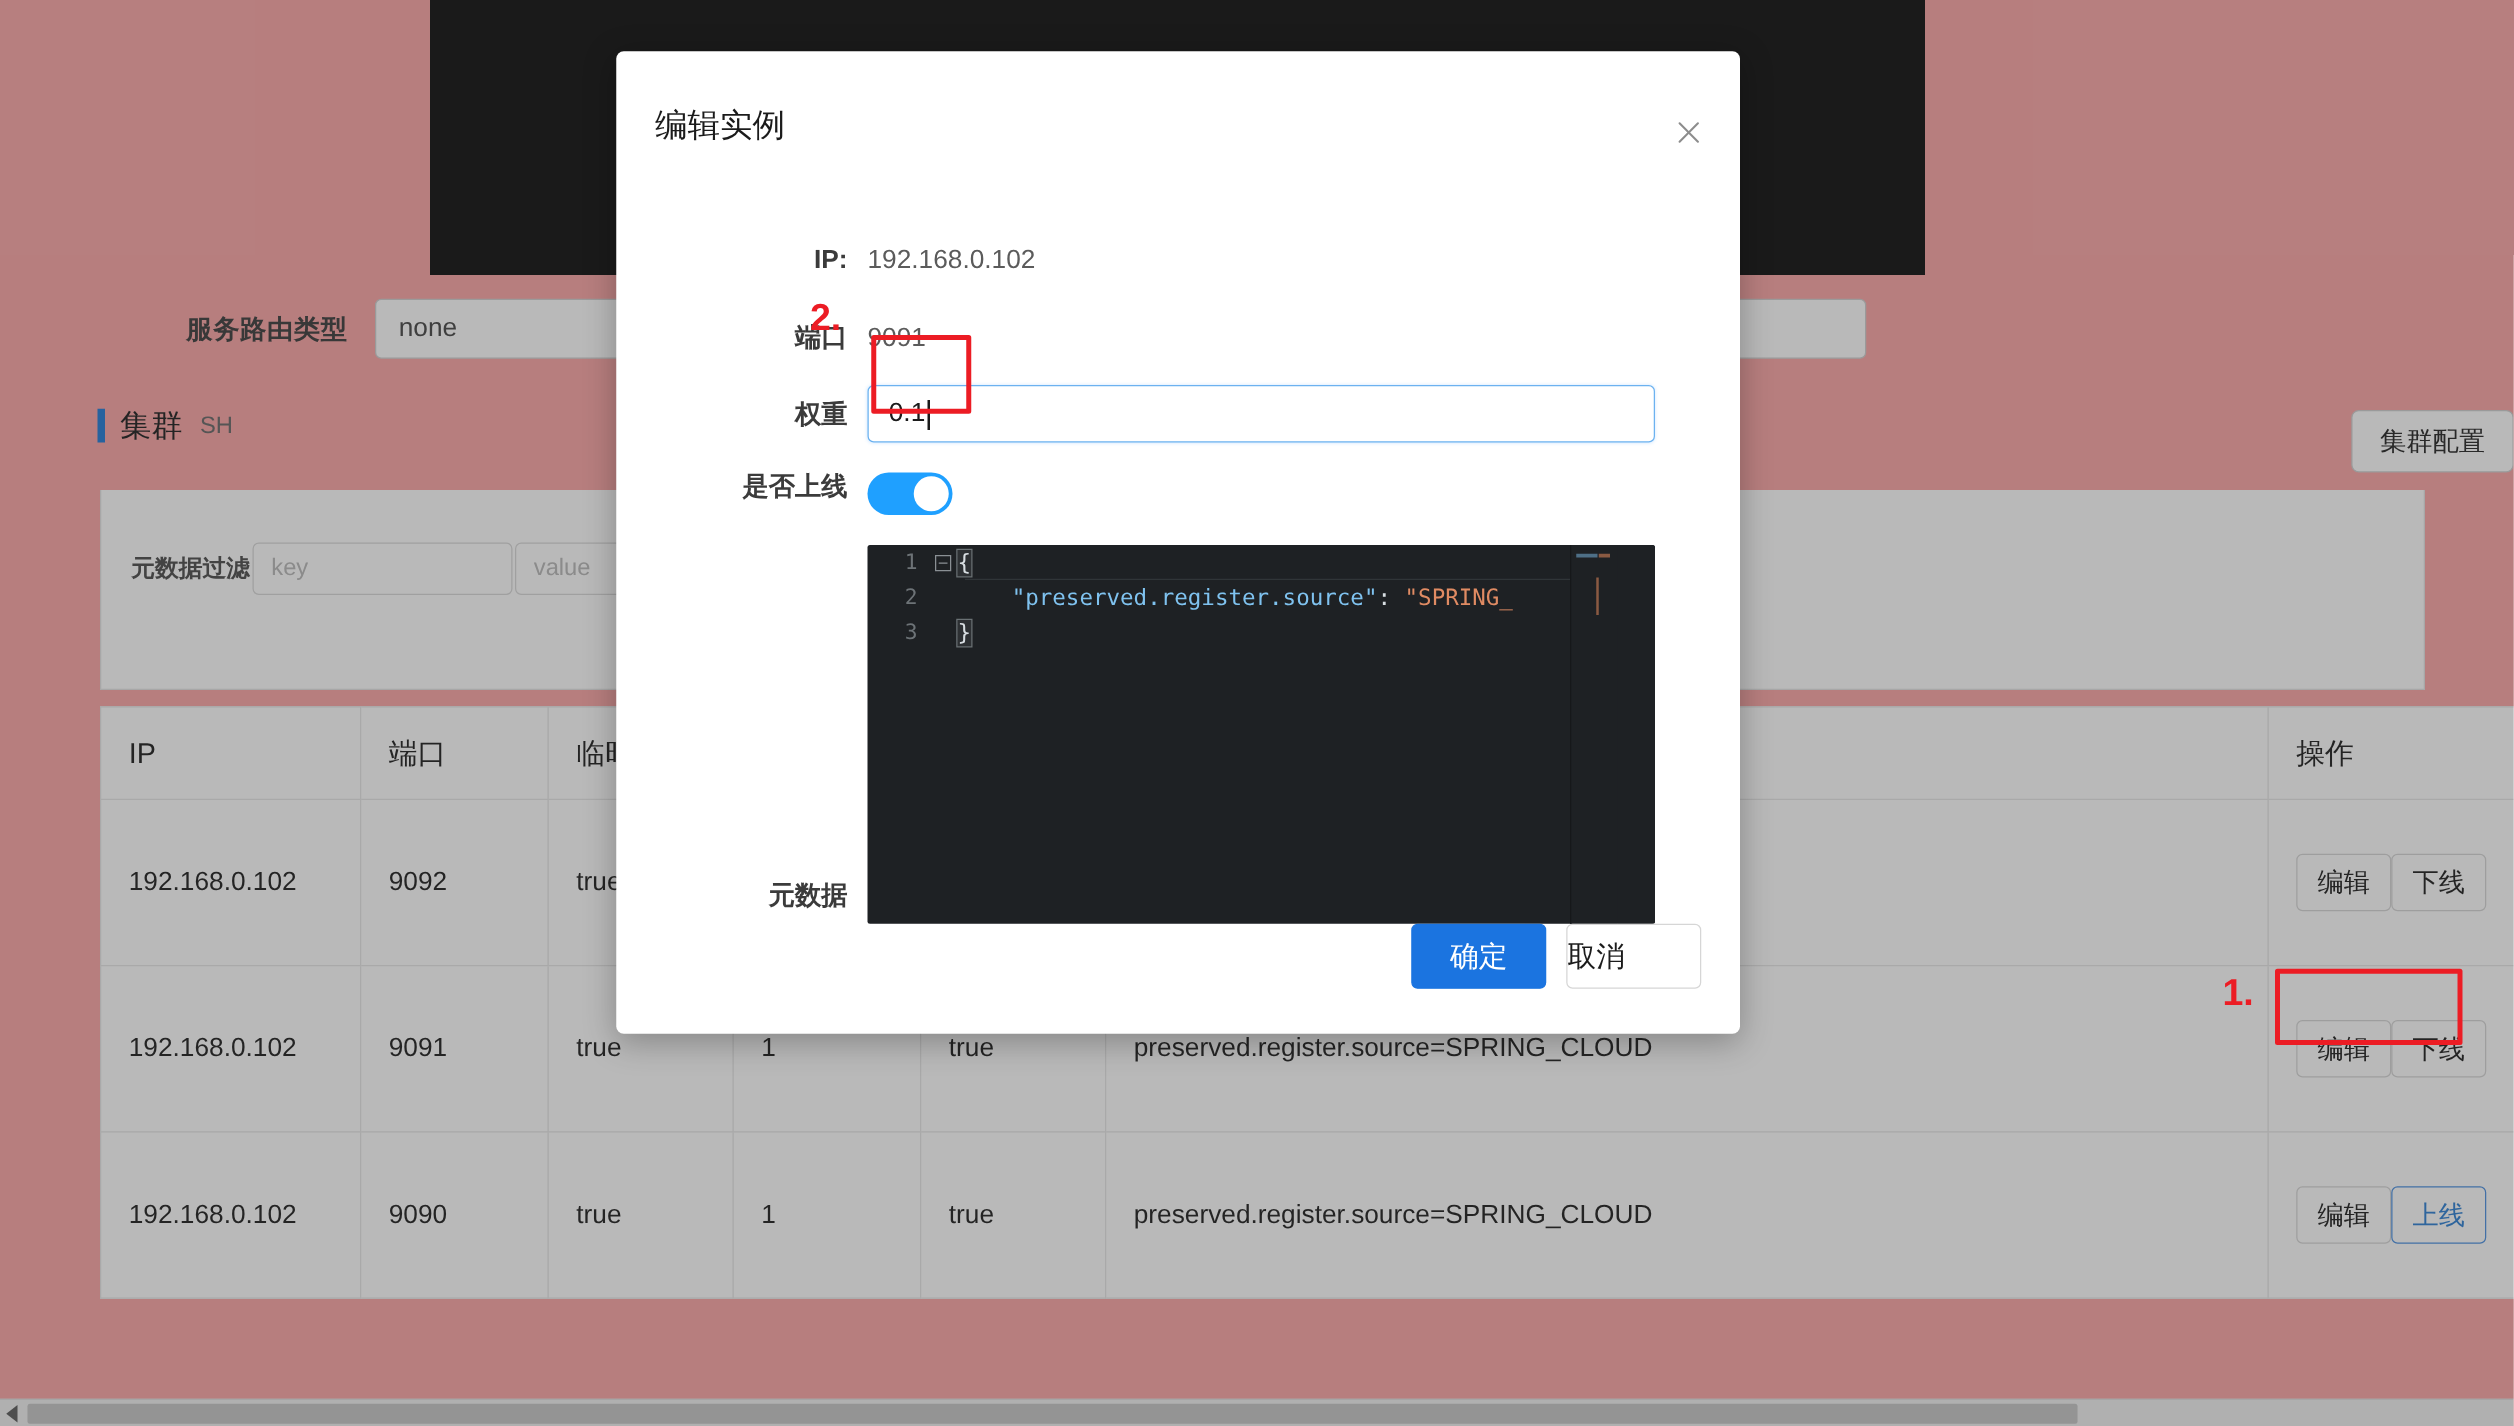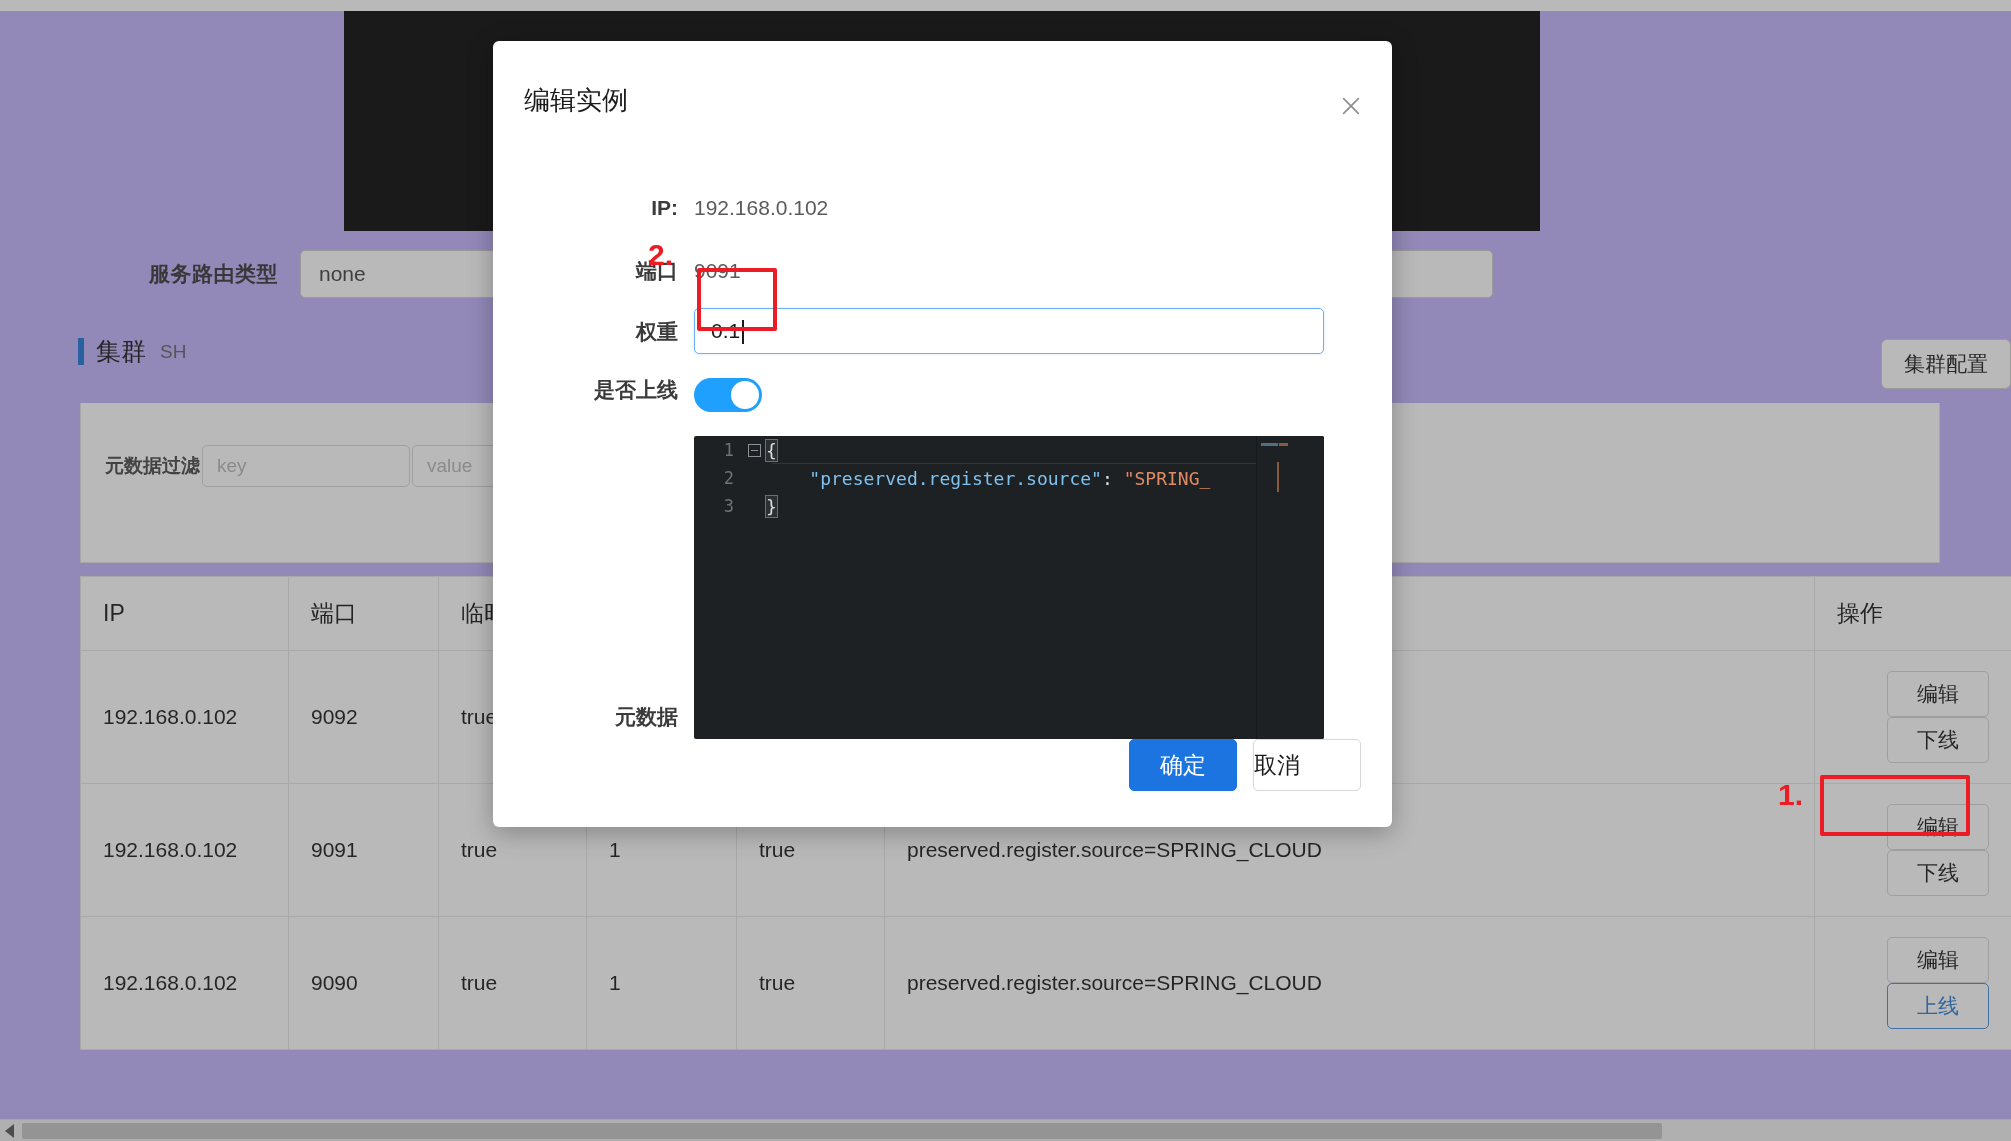--- a/index.html
+++ b/index.html
@@ -8,22 +8,21 @@
     width: 2011px; height: 1141px;
     font-family: "Liberation Sans", "DejaVu Sans", sans-serif;
     background: #ffffff;
     overflow: hidden;
     position: relative;
   }
 
   
   #page-root {
     position: absolute; inset: 0;
-    background: #c4b5fd;
-    margin-top: 11px;
+    background: #fca5a5;
   }
 
   
   .top-banner {
     position: absolute;
     left: 344px; top: 0; width: 1196px; height: 220px;
     background: #0b0b0b;
   }
 
   
@@ -107,21 +106,21 @@
   }
   .col-ip   { width: 208px; }
   .col-port { width: 150px; }
   .col-temp { width: 148px; }
   .col-w    { width: 150px; }
   .col-hl   { width: 148px; }
   .col-meta { width: 930px; }
   .col-act  { width: 197px; }
 
   .act-cell { padding: 0 22px; }
-  .act-stack { display: flex; flex-direction: column; align-items: flex-end; gap: 0px; }
+  .act-stack { display: flex; flex-direction: row; align-items: flex-start; gap: 0px; }
   .mini-btn {
     width: 102px; height: 46px;
     border: 1px solid #d6d6d6; border-radius: 5px; background: #fff;
     display: flex; align-items: center; justify-content: center;
     font-size: 21px; color: #1b1b1b;
   }
   .mini-btn.primary-outline { border-color: #4a90e2; color: #2b7fd4; }
 
   
   .h-scroll {

